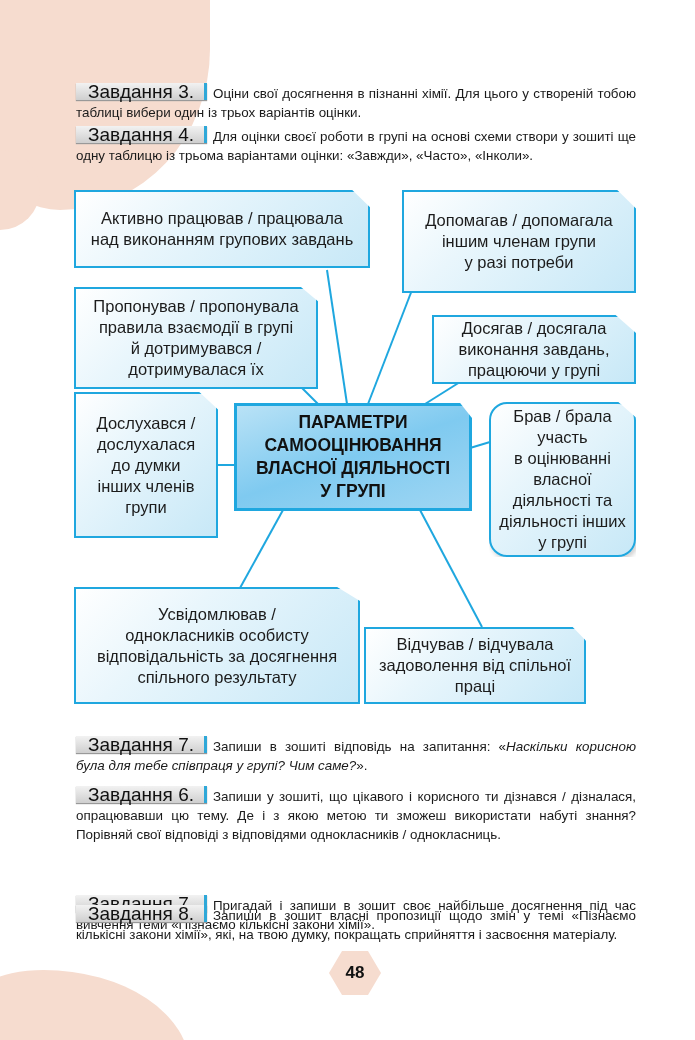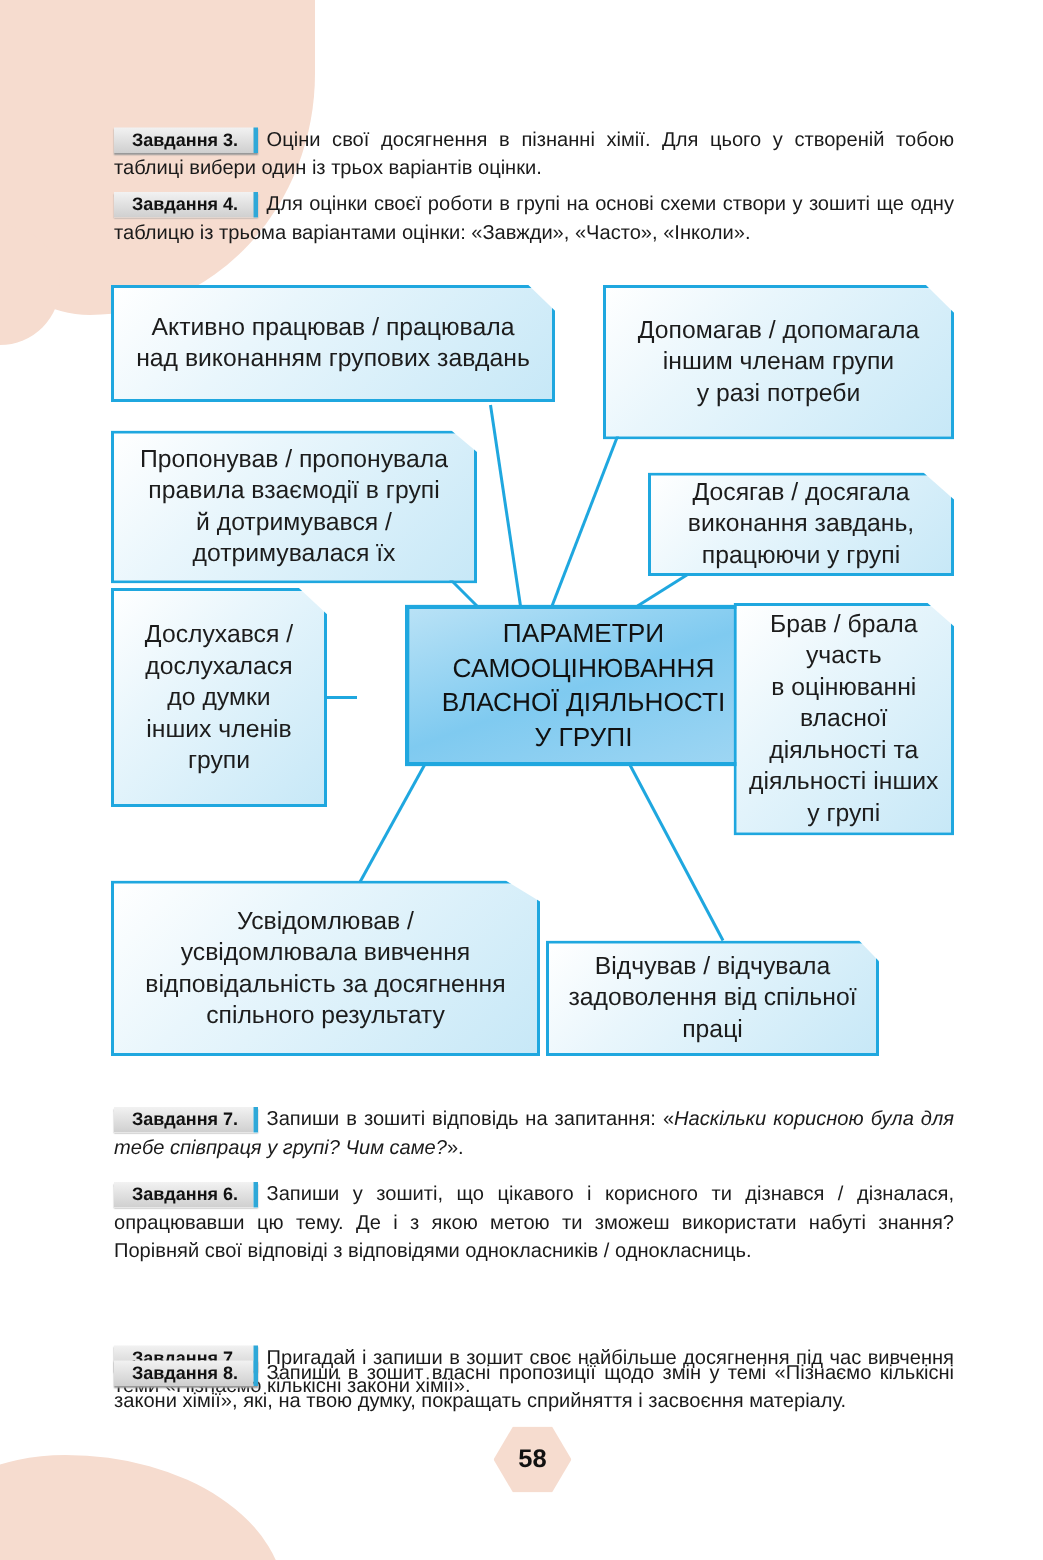--- a/index.html
+++ b/index.html
@@ -1,29 +1,29 @@
 <!DOCTYPE html>
 <html><head>
 <meta charset="utf-8">
 <style>
   html, body { margin:0; padding:0; }
   body { width:695px; height:1040px; position:relative; background:#ffffff; overflow:hidden;
          font-family:"Liberation Sans", sans-serif; color:#1a1a1a; }
   .blob { position:absolute; background:#f6dccf; }
   .task { position:absolute; left:76px; width:560px; font-size:13.4px; line-height:19px; text-align:justify; }
-  .badge { display:inline-block; font-weight:bold; font-size:12px; color:#111;
+  .badge { display:inline-block; font-weight:normal; font-size:19px; color:#111;
            background:linear-gradient(#f2f2f2,#cfcfcf); border-right:3px solid #2fa8d8;
            padding:0 10px 0 12px; margin-right:6px; line-height:17px; box-shadow:0 1px 1px #999; }
   .box { position:absolute; background:linear-gradient(135deg,#ffffff 0%,#e9f6fc 35%,#c7e8f7 100%);
          border:2px solid #1fa7df; box-sizing:border-box; display:flex; align-items:center; justify-content:center;
          text-align:center; font-size:16.5px; line-height:21px; color:#1c1c1c;
          box-shadow:2px 3px 4px rgba(0,0,0,0.18); }
   .box span { white-space:pre-line; }
   .center { background:linear-gradient(160deg,#b9e2f6 0%,#7fcaf0 50%,#9fd6f3 100%);
-            border:3px solid #1fa7df; font-weight:normal; font-size:17.5px; line-height:23px; color:#111;margin-left:36px; }
+            border:3px solid #1fa7df; font-weight:bold; font-size:17.5px; line-height:23px; color:#111; }
   svg.lines { position:absolute; left:0; top:0; }
   .pagenum { position:absolute; left:329px; top:951px; width:52px; height:44px; background:#f6dccf;
              clip-path:polygon(25% 0,75% 0,100% 50%,75% 100%,25% 100%,0 50%);
              display:flex; align-items:center; justify-content:center; font-weight:bold; font-size:17px; color:#111; }
   i { font-style:italic; }
 </style>
 </head>
 <body>
 
 <div class="blob" style="left:-40px; top:-20px; width:250px; height:230px; border-radius:0 0 60% 40% / 0 0 70% 60%;"></div>
@@ -76,32 +76,32 @@
 ВЛАСНОЇ ДІЯЛЬНОСТІ
 У ГРУПІ</span>
 </div>
 <div class="box" style="left:74px; top:392px; width:144px; height:146px; clip-path:polygon(0 0,87% 0,100% 12%,100% 100%,0 100%);">
   <span>Дослухався /
 дослухалася
 до думки
 інших членів
 групи</span>
 </div>
-<div class="box" style="left:489px; top:402px; width:147px; height:155px; clip-path:polygon(0 0,88% 0,100% 10%,100% 100%,0 100%);">
+<div class="box" style="left:489px; top:402px; width:147px; height:155px; clip-path:polygon(0 0,88% 0,100% 10%,100% 100%,0 100%);border-radius:18px;">
   <span>Брав / брала
 участь
 в оцінюванні
 власної
 діяльності та
 діяльності інших
 у групі</span>
 </div>
 <div class="box" style="left:74px; top:587px; width:286px; height:117px; clip-path:polygon(0 0,92% 0,100% 12%,100% 100%,0 100%);">
   <span>Усвідомлював /
-усвідомлювала вивчення
+однокласників особисту
 відповідальність за досягнення
 спільного результату</span>
 </div>
 <div class="box" style="left:364px; top:627px; width:222px; height:77px; clip-path:polygon(0 0,94% 0,100% 18%,100% 100%,0 100%);">
   <span>Відчував / відчувала
 задоволення від спільної праці</span>
 </div>
 
 <div class="task" style="top:736px;">
   <span class="badge">Завдання 7.</span><span>Запиши в зошиті відповідь на запитання: «</span><i>Наскільки корисною була для тебе співпраця у групі? Чим саме?</i><span>».</span>
@@ -109,13 +109,13 @@
 <div class="task" style="top:786px;">
   <span class="badge">Завдання 6.</span><span>Запиши у зошиті, що цікавого і корисного ти дізнався / дізналася, опрацювавши цю тему. Де і з якою метою ти зможеш використати набуті знання? Порівняй свої відповіді з відповідями однокласників / однокласниць.</span>
 </div>
 <div class="task" style="top:855px;margin-top:40px;">
   <span class="badge">Завдання 7.</span><span>Пригадай і запиши в зошит своє найбільше досягнення під час вивчення теми «Пізнаємо кількісні закони хімії».</span>
 </div>
 <div class="task" style="top:905px;">
   <span class="badge">Завдання 8.</span><span>Запиши в зошит власні пропозиції щодо змін у темі «Пізнаємо кількісні закони хімії», які, на твою думку, покращать сприйняття і засвоєння матеріалу.</span>
 </div>
 
-<div class="pagenum">58</div>
+<div class="pagenum">48</div>
 
 </body></html>

